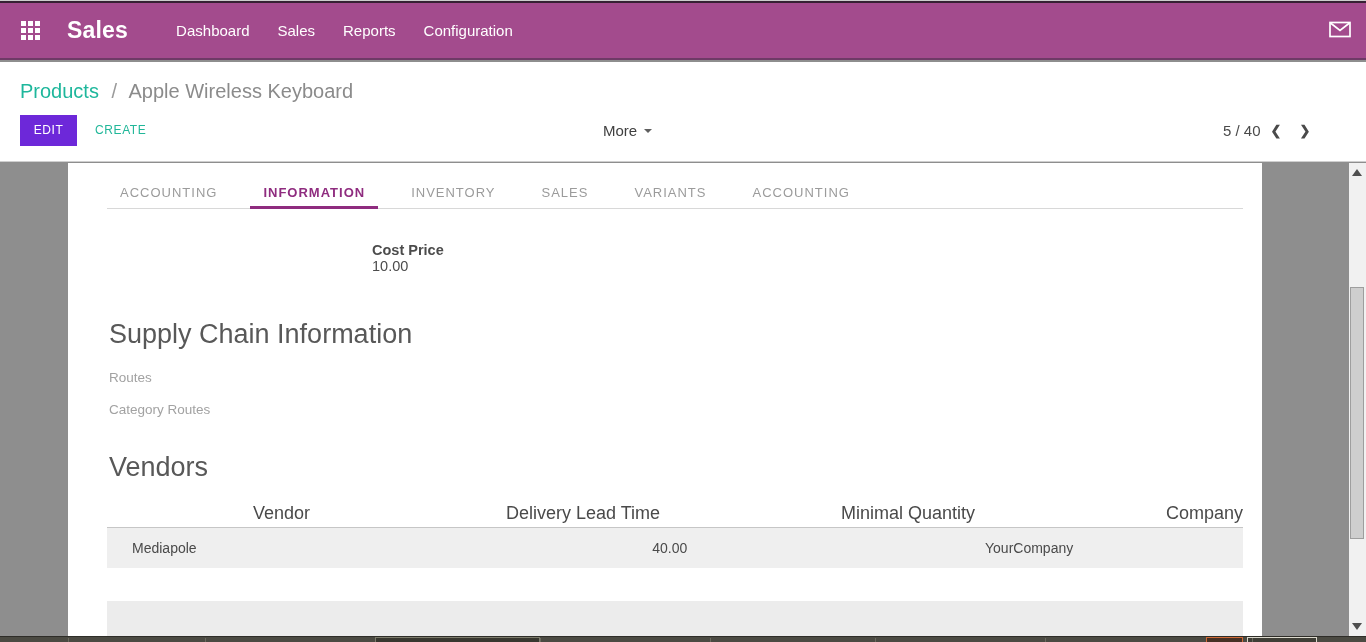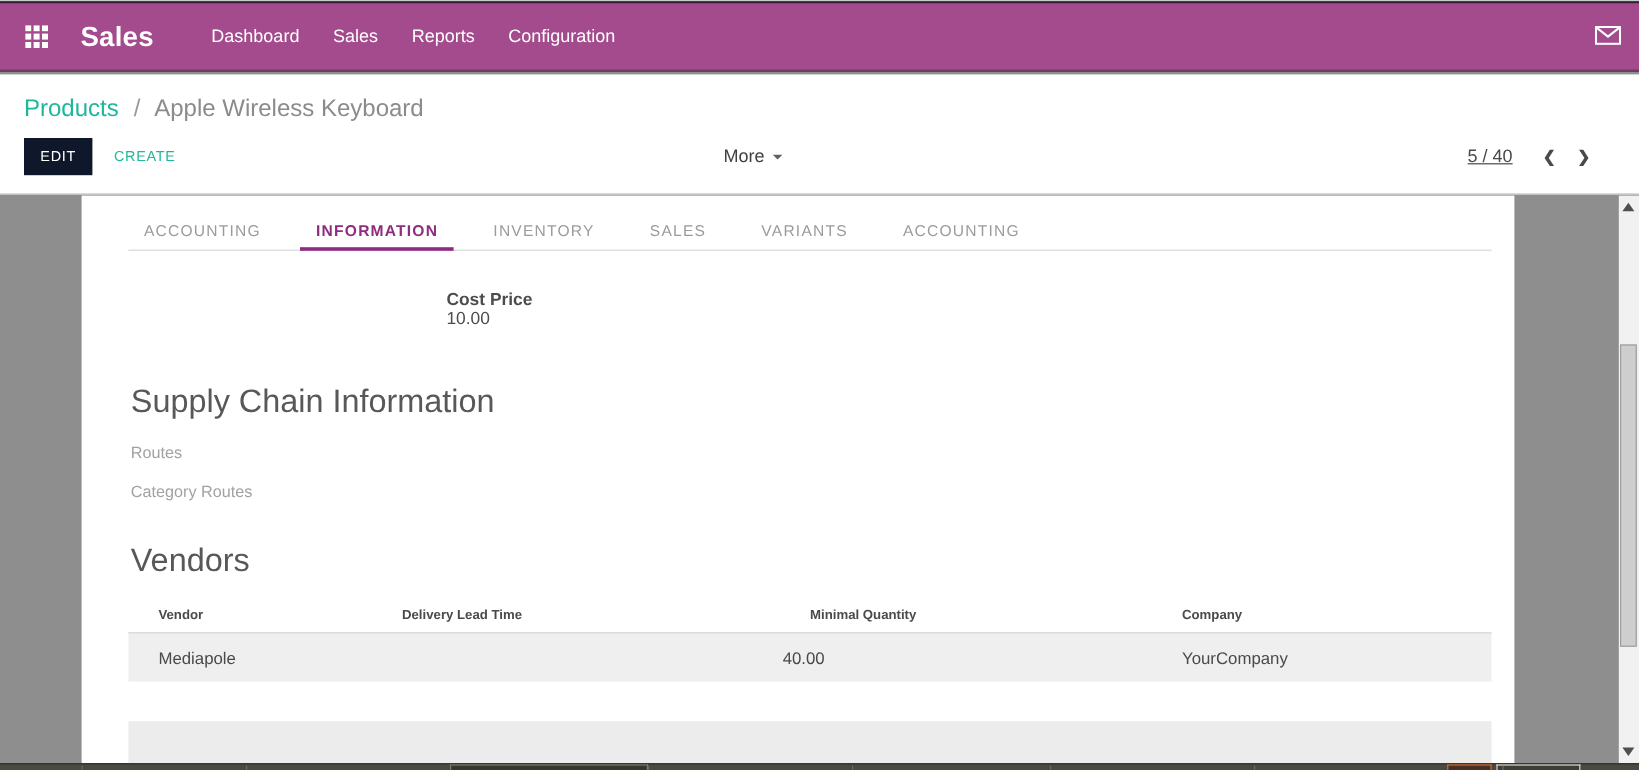--- a/index.html
+++ b/index.html
@@ -29,21 +29,21 @@
   .header {
     position:absolute; top:62px; left:0; right:0; height:100px;
     background:#fff; border-bottom:1px solid #cfcfcf;
   }
   .breadcrumb { position:absolute; left:20px; top:18px; font-size:20px; }
   .bc-parent { color:#1eb79c; cursor:pointer; }
   .bc-sep { color:#9a9a9a; margin:0 7px; }
   .bc-current { color:#8b8b8b; }
   .edit-btn {
     position:absolute; left:20px; top:53px; width:57px; height:31px;
-    background:#0f172a; color:#fff; font-size:12px; letter-spacing:0.6px;
+    background:#6d28d9; color:#fff; font-size:12px; letter-spacing:0.6px;
     text-align:center; line-height:31px; border:none; cursor:pointer;
     font-family:"Liberation Sans", sans-serif;
   }
   .create-btn {
     position:absolute; left:95px; top:53px; height:31px; line-height:31px;
     color:#21b799; font-size:12px; letter-spacing:0.6px; background:none; border:none;
     cursor:pointer; font-family:"Liberation Sans", sans-serif;
   }
   .more-btn {
     position:absolute; left:603px; top:53px; height:31px; line-height:31px;
@@ -52,21 +52,21 @@
   }
   .caret-down {
     display:inline-block; margin-left:7px; width:0; height:0;
     border-left:4px solid transparent; border-right:4px solid transparent;
     border-top:4px solid #5f5f5f;
   }
   .pager {
     position:absolute; left:1223px; top:53px; height:31px;
     display:flex; align-items:center; color:#4a4a4a; font-size:15px;
   }
-  .pager-count { margin-right:16px; cursor:pointer;text-decoration:underline; }
+  .pager-count { margin-right:1px; cursor:pointer; }
   .pager-arrow { font-size:13px; font-weight:bold; color:#4a4a4a; cursor:pointer; background:none; border:none; padding:0 9px; font-family:"Liberation Sans", sans-serif; }
 
   
   .content { position:absolute; top:163px; left:0; right:0; bottom:6px; background:#8e8e8e; }
   .sheet { position:absolute; left:68px; top:0; width:1194px; height:100%; background:#fff; }
 
   
   .scrollbar { position:absolute; right:0; top:0; width:17px; height:100%; background:#f1f1f1; }
   .sb-up, .sb-down { position:absolute; left:3px; width:0; height:0; cursor:pointer; }
   .sb-up { top:6px; border-left:5px solid transparent; border-right:5px solid transparent; border-bottom:7px solid #4f4f4f; }
@@ -88,21 +88,21 @@
   .cost-label { font-weight:bold; width:189px; }
   .section-title { position:absolute; left:41px; font-size:27px; color:#585858; }
   .title-supply { top:156px;text-align:right; }
   .title-vendors { top:289px; }
   .field-label { position:absolute; left:41px; font-size:13.5px; color:#a2a2a2; }
   .label-routes { top:207px; }
   .label-category-routes { top:239px; }
 
   
   .vendors-table { position:absolute; left:39px; top:336px; width:1136px; font-size:14px; color:#4a4a4a; }
-  .vt-header { display:flex; height:29px; align-items:center; border-bottom:1px solid #c6c6c6; font-weight:bold; font-size:11px; }
+  .vt-header { display:flex; height:29px; align-items:center; border-bottom:1px solid #c6c6c6; font-weight:normal; font-size:18px;text-align:right; }
   .vt-row { display:flex; height:40px; align-items:center; background:#efefef; cursor:pointer; }
   .col-vendor  { width:203px; padding-left:25px; }
   .col-dlt     { width:350px; padding-left:25px; }
   .col-dlt.num { text-align:right; padding-left:0; }
   .col-minqty  { width:315px; padding-left:15px; }
   .col-minqty.num { text-align:left; padding-left:0; }
   .col-company { width:268px; padding-left:10px; }
 
   .bottom-panel { position:absolute; left:39px; top:438px; width:1136px; height:36px; background:#ececec; }
 

